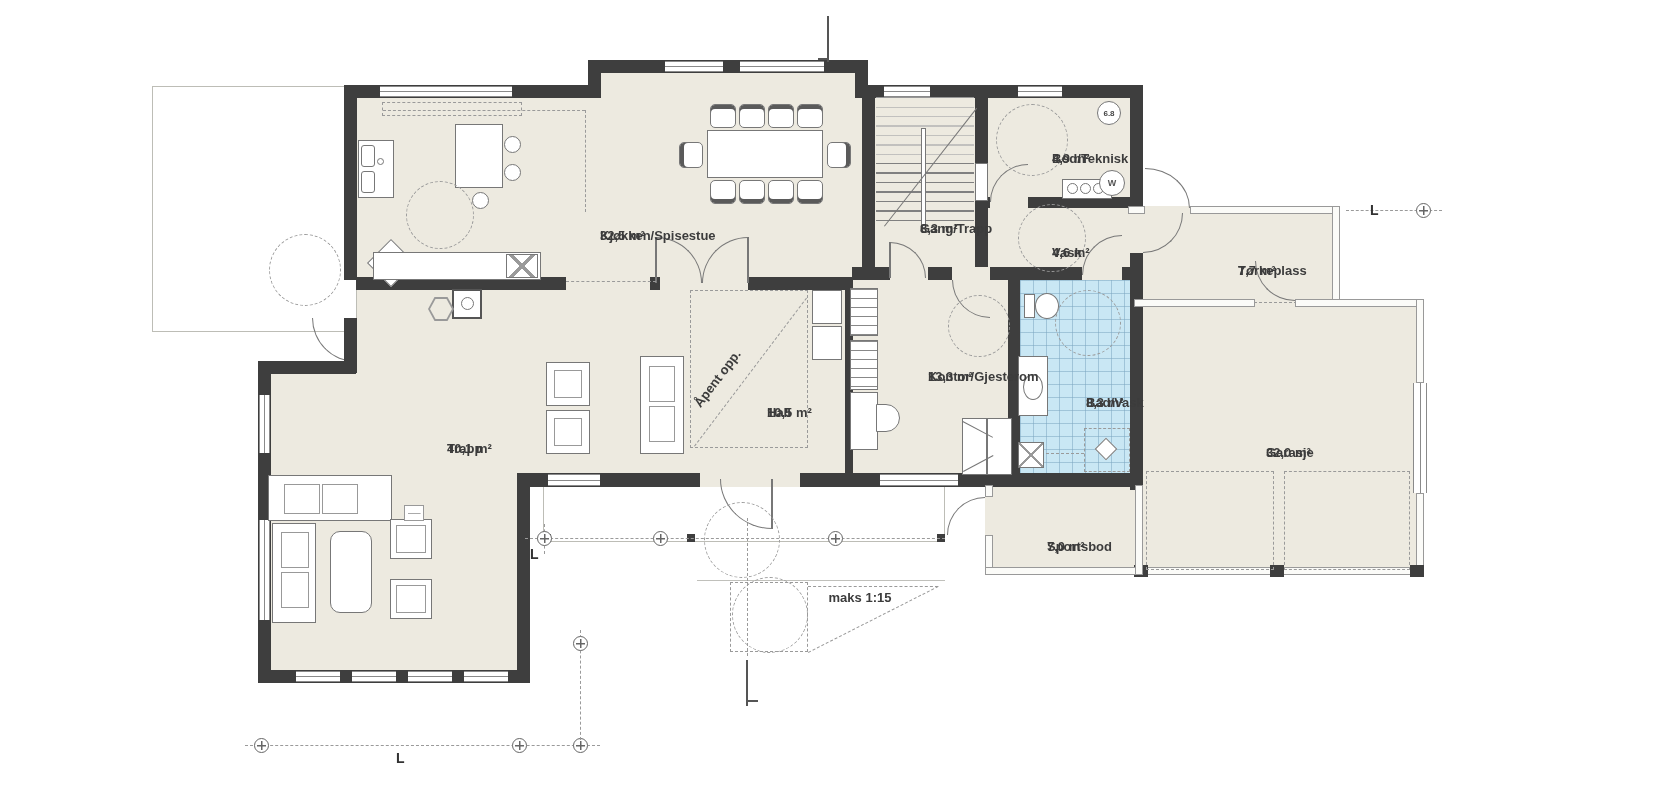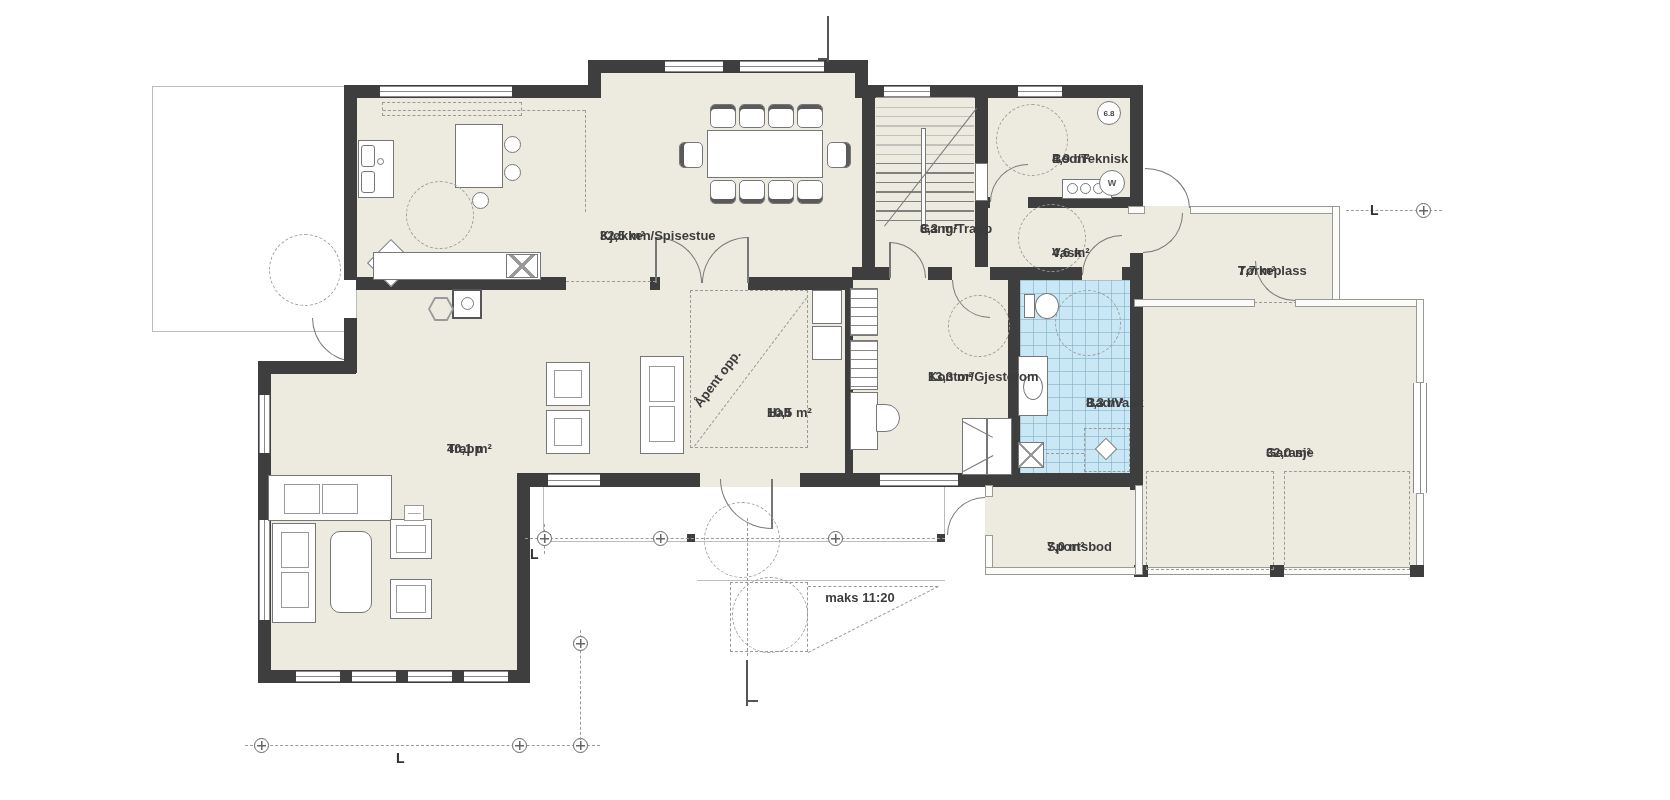--- a/index.html
+++ b/index.html
@@ -242,21 +242,21 @@
   <div style="left:543px;top:487px;width:402px;height:55px;border:1px solid #bdbdb6;border-top:none"></div>
   <div class="post" style="left:543px;top:534px;width:8px;height:8px"></div>
   <div class="post" style="left:687px;top:534px;width:8px;height:8px"></div>
   <div class="post" style="left:937px;top:534px;width:8px;height:8px"></div>
   <div style="left:697px;top:580px;width:248px;height:0;border-top:1px solid #c0c0bb"></div>
   <div class="dr" style="left:730px;top:582px;width:78px;height:70px"></div>
   <div class="dc" style="left:704px;top:502px;width:76px;height:76px"></div>
   <div class="dc" style="left:732px;top:577px;width:76px;height:76px"></div>
   <div class="dash" style="left:808px;top:586px;width:130px;height:0"></div>
   <div class="dash" style="left:808px;top:652px;width:146px;height:0;transform:rotate(-26.9deg);transform-origin:0 0"></div>
-  <div class="note" style="left:860px;top:597px">maks 11:20</div>
+  <div class="note" style="left:860px;top:597px">maks 1:15</div>
 
   <div class="dr" style="left:1146px;top:471px;width:128px;height:99px"></div>
   <div class="dr" style="left:1284px;top:471px;width:126px;height:99px"></div>
 
   <div class="ln" style="left:827px;top:16px;width:2px;height:46px;background:#555"></div>
   <div class="ln" style="left:818px;top:58px;width:10px;height:2px;background:#555"></div>
   <div class="ln" style="left:746px;top:660px;width:2px;height:46px;background:#555"></div>
   <div class="ln" style="left:748px;top:700px;width:10px;height:2px;background:#555"></div>
   <div class="dashv" style="left:747px;top:518px;width:0;height:138px"></div>
 

